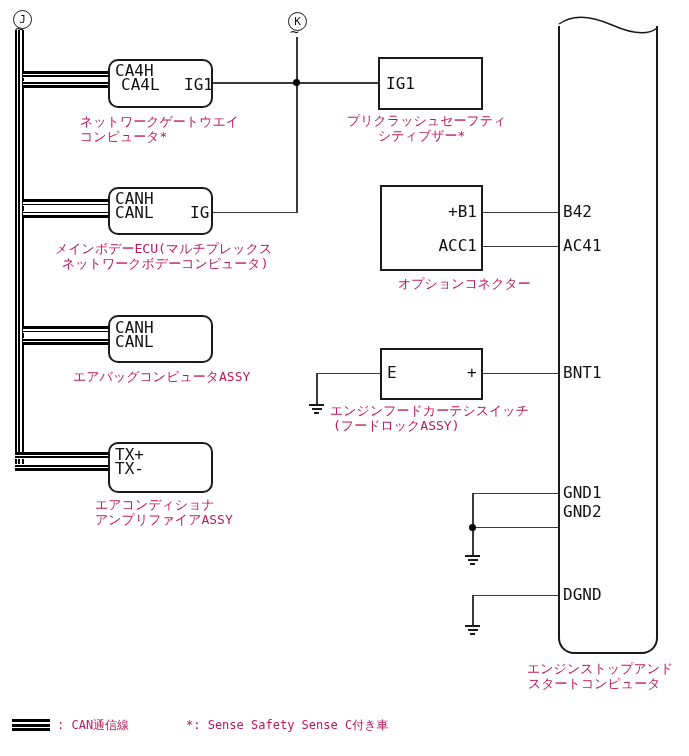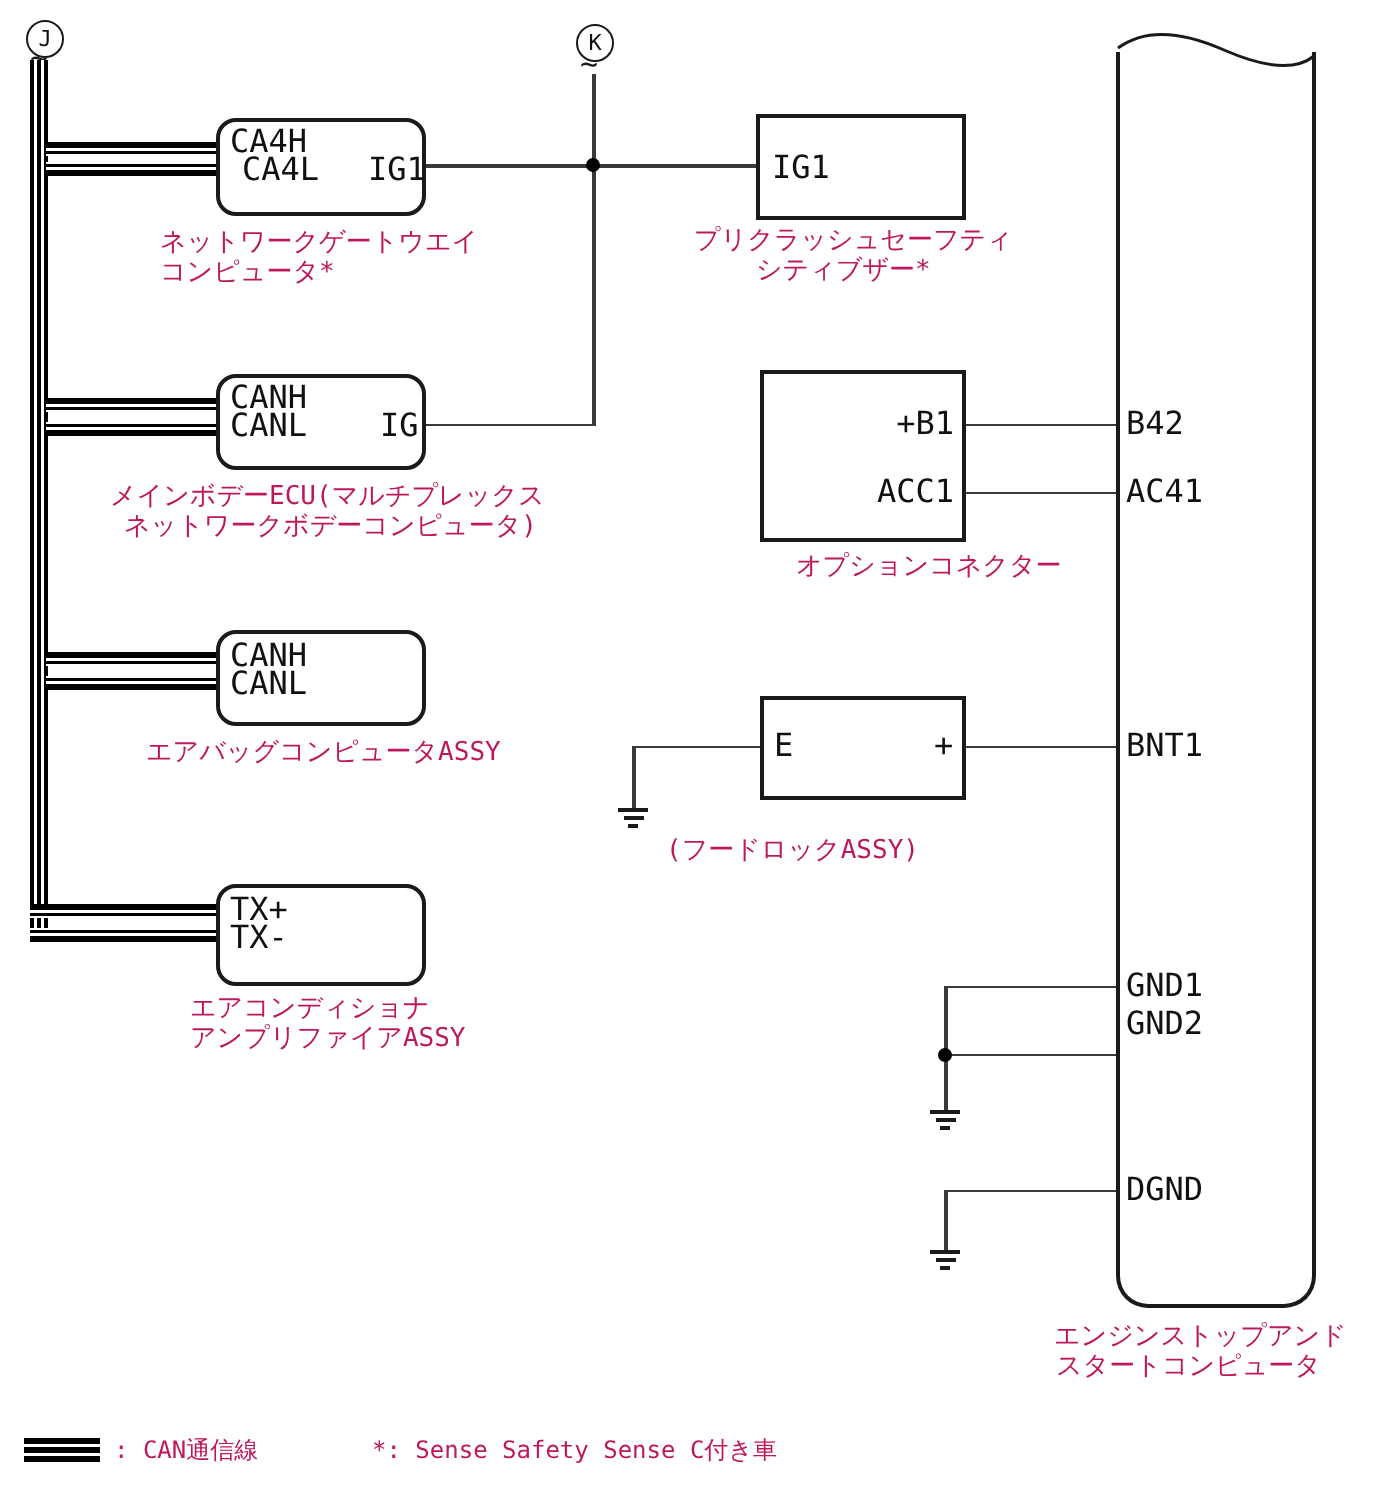--- a/index.html
+++ b/index.html
@@ -115,20 +115,21 @@
   <span class="pin" style="left:387px;top:366px;">E</span>
   <span class="pin" style="left:467px;top:366px;">+</span>
   <div class="wh" style="left:316px;top:372.5px;width:64px;"></div>
   <div class="wv" style="left:316px;top:372.5px;height:31px;"></div>
   <div class="gnd" style="left:309px;top:404px;">
       <i></i>
       <i></i>
       <i></i>
     </div>
   <div class="wh" style="left:483px;top:372.5px;width:75px;"></div>
+  <span class="jp" style="left:330px;top:403px;">エンジンフードカーテシスイッチ</span>
   <span class="jp" style="left:333px;top:418px;">(フードロックASSY)</span>
 
   <div class="wh" style="left:472px;top:492.5px;width:86px;"></div>
   <div class="wh" style="left:472px;top:526.5px;width:86px;"></div>
   <div class="wv" style="left:472px;top:492.5px;height:62px;"></div>
   <div class="dot" style="left:469px;top:524px;"></div>
   <div class="gnd" style="left:465px;top:555px;">
       <i></i>
       <i></i>
       <i></i>

